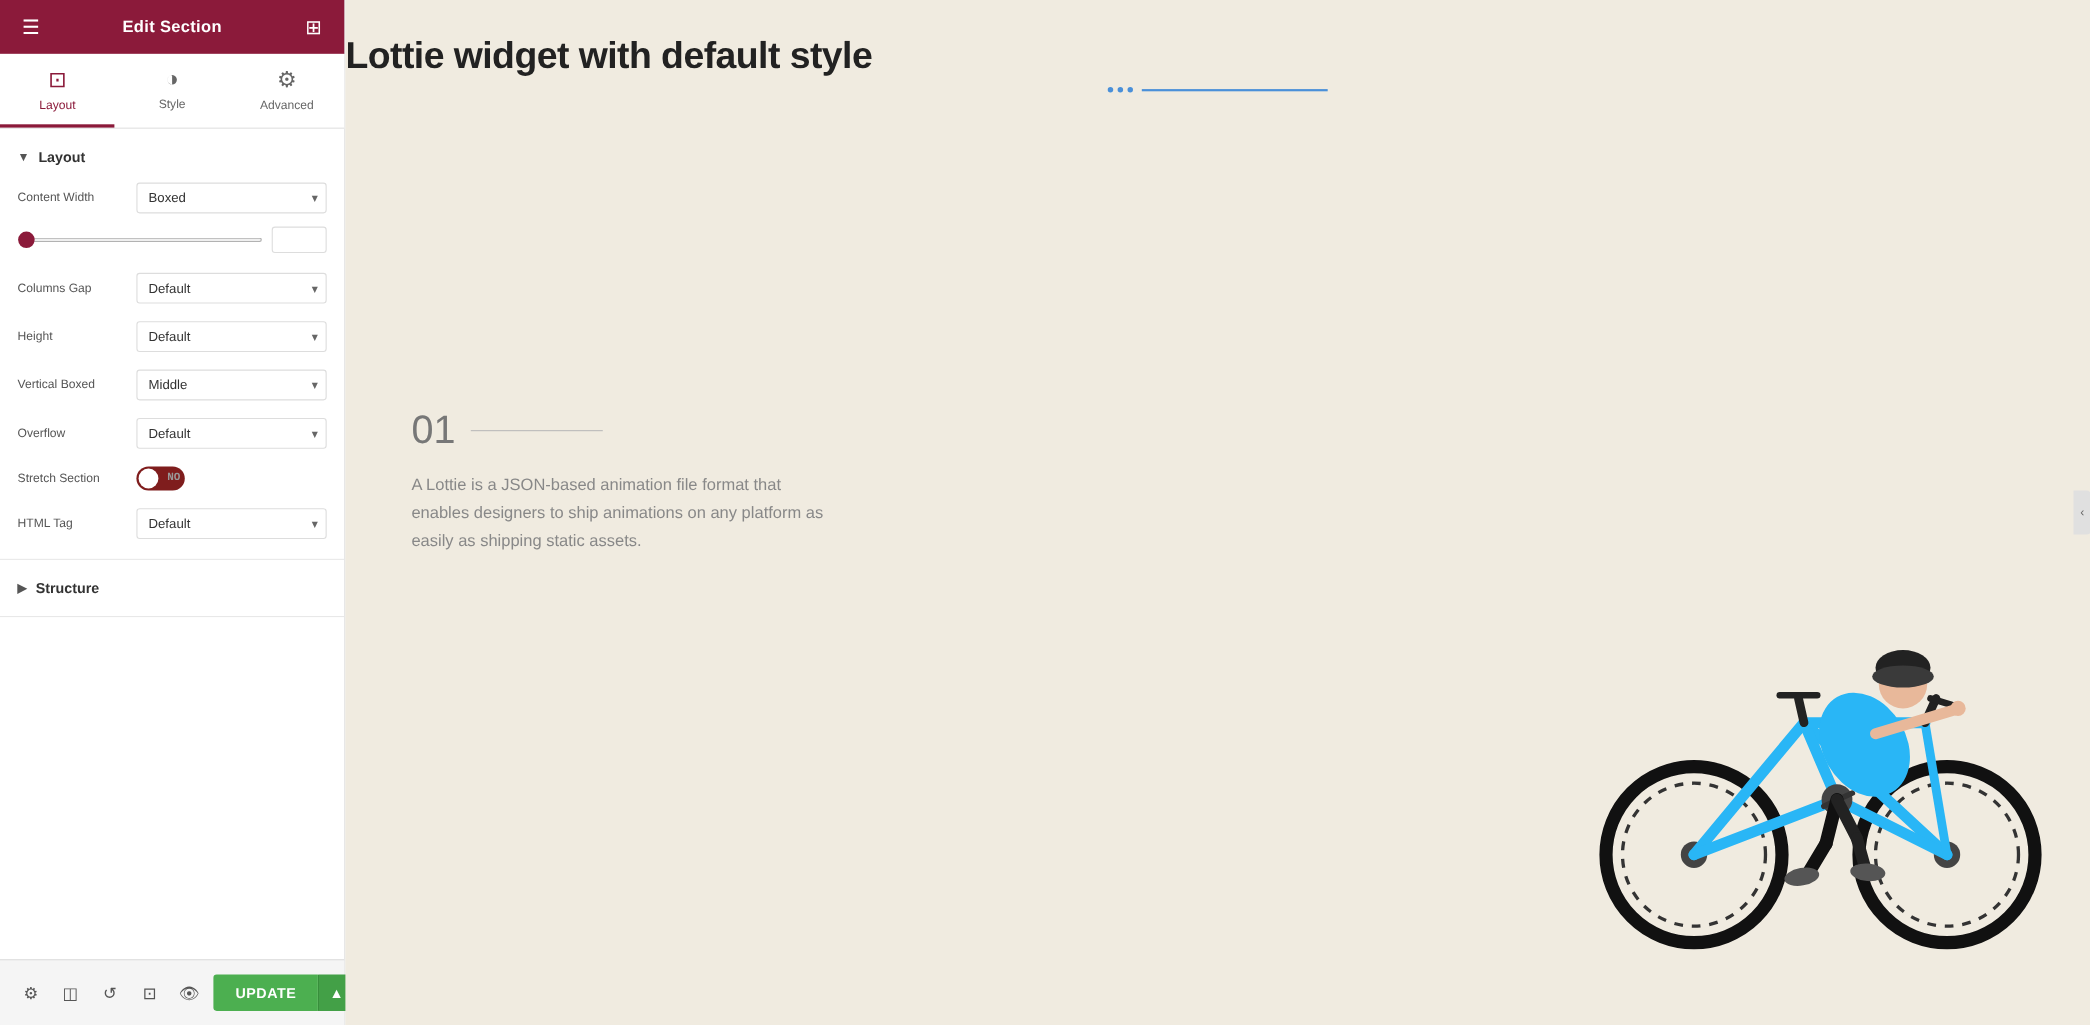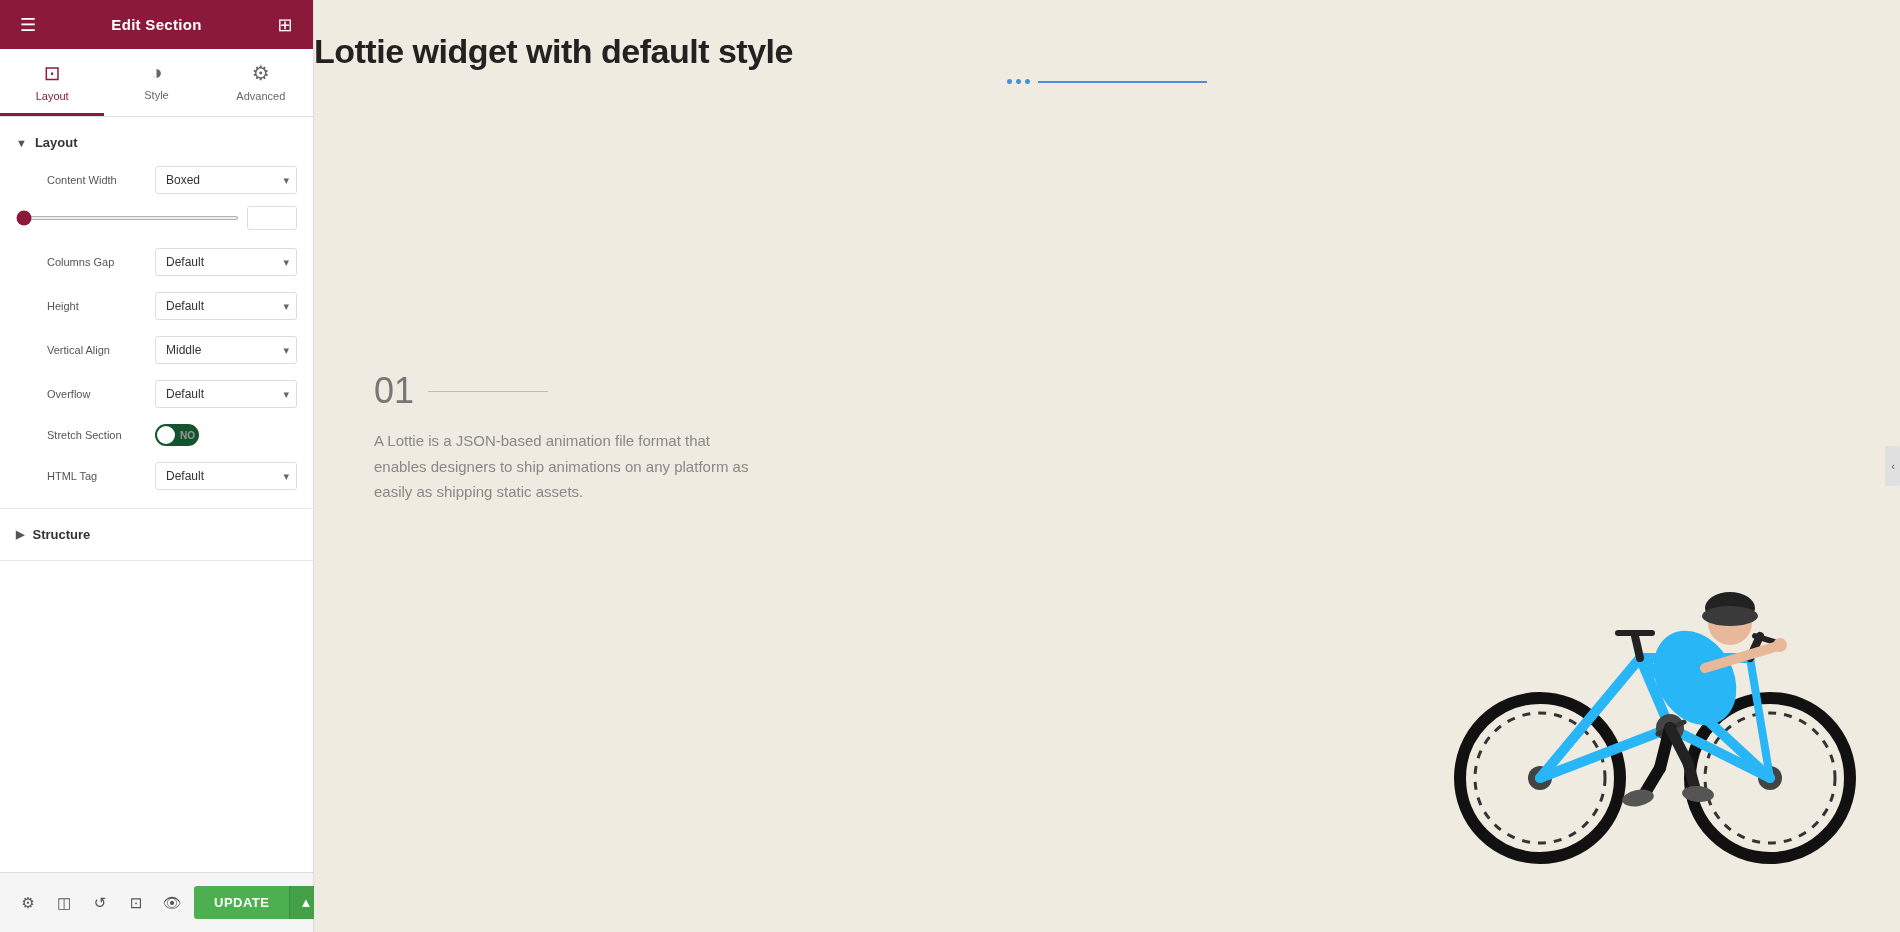--- a/index.html
+++ b/index.html
@@ -101,21 +101,20 @@
       font-size: 11px;
       color: #555;
     }
 
     
     .form-row {
       display: flex;
       align-items: center;
       padding: 8px 16px;
       gap: 8px;
-      margin-left: 31px;
     }
     .form-label {
       font-size: 11px;
       color: #555;
       width: 100px;
       min-width: 100px;
       line-height: 1.3;
     }
     .form-control {
       flex: 1;
@@ -175,21 +174,22 @@
     }
     .toggle-switch {
       width: 44px;
       height: 22px;
       background: #ccc;
       border-radius: 11px;
       position: relative;
       cursor: pointer;
     }
     .toggle-switch.off {
-      background: #14532d;
+      background: #7f1d1d;
+      font-family: Liberation Mono, monospace;
     }
     .toggle-switch .toggle-knob {
       width: 18px;
       height: 18px;
       background: #fff;
       border-radius: 50%;
       position: absolute;
       top: 2px;
       left: 2px;
       transition: left 0.2s;
@@ -449,21 +449,21 @@
           <select>
             <option>Default</option>
             <option>Fit to Screen</option>
             <option>Min Height</option>
           </select>
           <span class="select-arrow">▾</span>
         </div>
       </div>
 
       <div class="form-row">
-        <span class="form-label">Vertical Align</span>
+        <span class="form-label">Vertical Boxed</span>
         <div class="form-control select-wrapper">
           <select>
             <option>Top</option>
             <option selected="">Middle</option>
             <option>Bottom</option>
           </select>
           <span class="select-arrow">▾</span>
         </div>
       </div>
 

